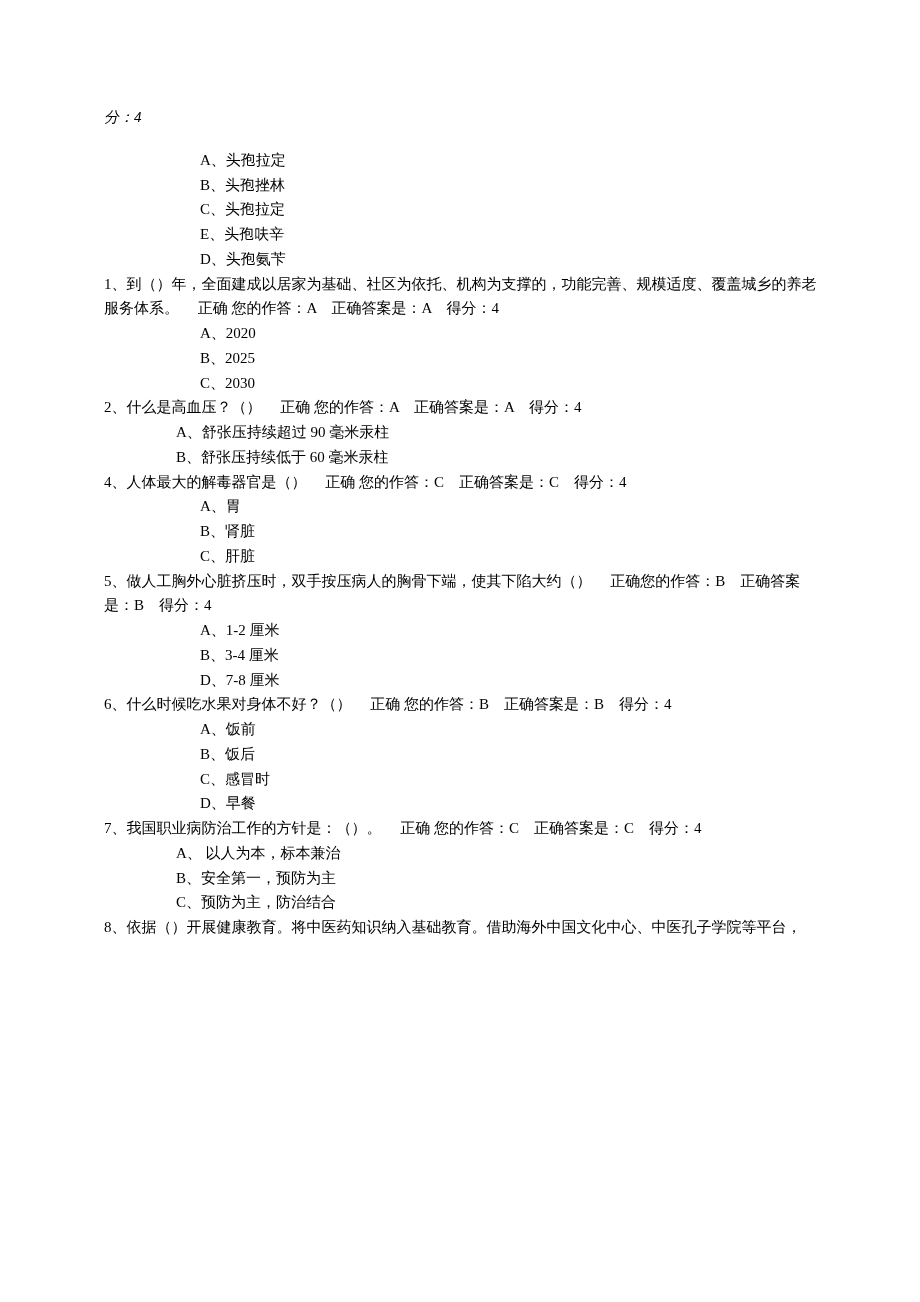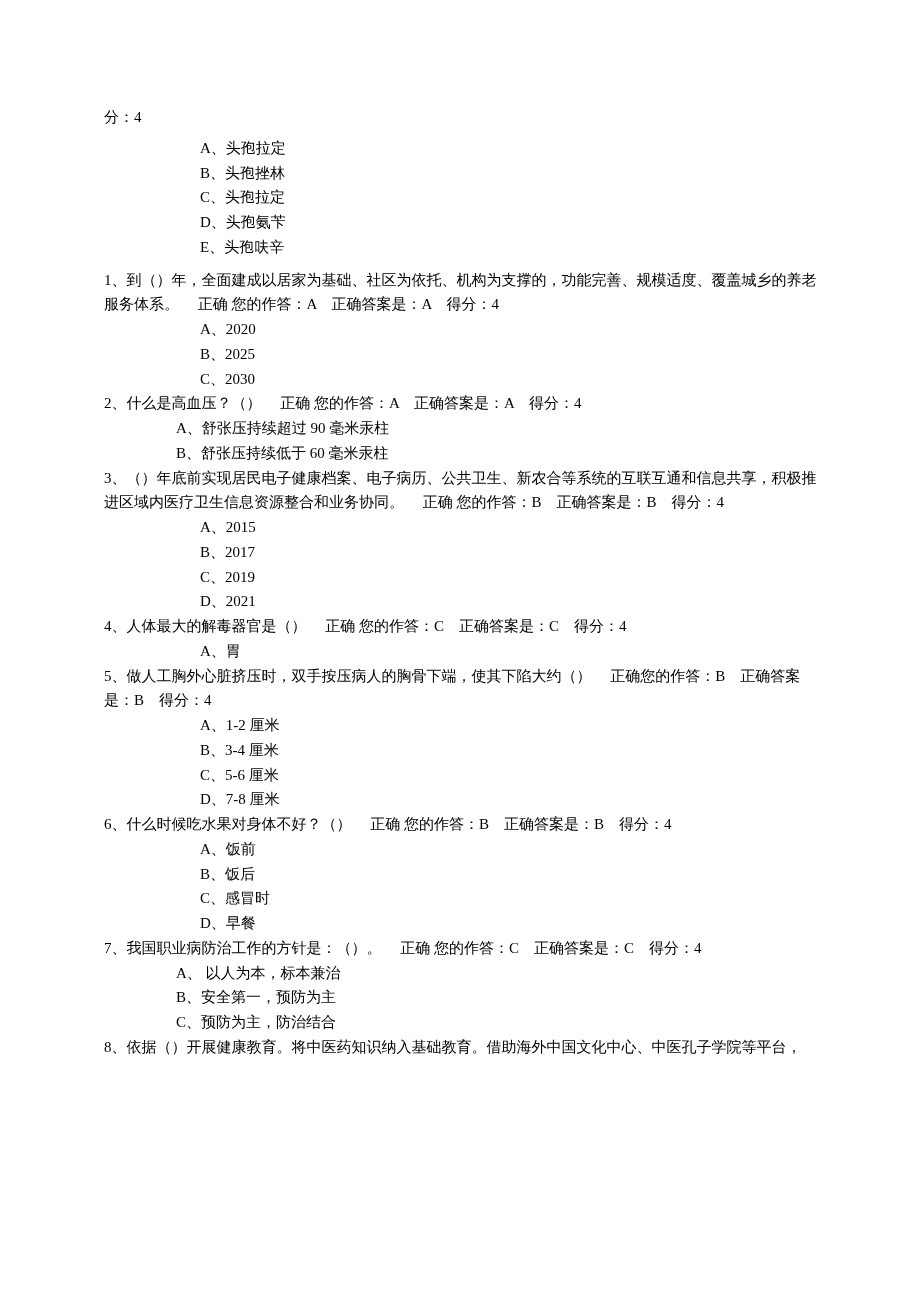--- a/index.html
+++ b/index.html
@@ -5,65 +5,59 @@
     * { margin: 0; padding: 0; box-sizing: border-box; }
     body {
       background: #fff;
       font-family: "SimSun", "宋体", serif;
       font-size: 15px;
       line-height: 1.65;
       color: #000;
       padding: 105px 90px 60px 104px;
       width: 920px;
     }
-    .score-line { margin-bottom: 6px; }
+    .score-line { margin-bottom: 18px; font-style: italic; }
     .option { padding-left: 96px; }
     .option-shallow { padding-left: 72px; font-family: Liberation Serif, serif; }
     .q-block { margin-top: 14px; }
   </style>
 </head>
 <body>
 
 <div>
   <div class="score-line">分：4</div>
   <div class="option">A、头孢拉定</div>
   <div class="option">B、头孢挫林</div>
   <div class="option">C、头孢拉定</div>
+  <div class="option">E、头孢呋辛</div>
   <div class="option">D、头孢氨苄</div>
-  <div class="option">E、头孢呋辛</div>
 </div>
 
 <div id="questions-container">
-    <div class="q-block" style="margin-top: 8px;">
+    <div class="q-block" style="margin-top: 0;">
       <div>1、到（）年，全面建成以居家为基础、社区为依托、机构为支撑的，功能完善、规模适度、覆盖城乡的养老服务体系。　 正确 您的作答：A　正确答案是：A　得分：4</div>
       <div class="option">A、2020</div>
       <div class="option">B、2025</div>
       <div class="option">C、2030</div>
     </div>
     <div class="">
       <div> 2、什么是高血压？（）　 正确 您的作答：A　正确答案是：A　得分：4</div>
       <div class="option-shallow">A、舒张压持续超过 90 毫米汞柱</div>
       <div class="option-shallow">B、舒张压持续低于 60 毫米汞柱</div>
     </div>
     <div class="">
-      <div>3、（）年底前实现居民电子健康档案、电子病历、公共卫生、新农合等系统的互联互通和信息共享，积极推进区域内医疗卫生信息资源整合和业务协同。　 正确 您的作答：B　正确答案是：B　得分：4</div>
-      <div class="option">A、2015</div>
-      <div class="option">B、2017</div>
-      <div class="option">C、2019</div>
-      <div class="option">D、2021</div>
-    </div>
-    <div class="">
       <div> 4、人体最大的解毒器官是（）　 正确 您的作答：C　正确答案是：C　得分：4</div>
       <div class="option">A、胃</div>
+      <div class="option">B、肾脏</div>
+      <div class="option">C、肝脏</div>
     </div>
     <div class="">
       <div>5、做人工胸外心脏挤压时，双手按压病人的胸骨下端，使其下陷大约（）　 正确您的作答：B　正确答案是：B　得分：4</div>
       <div class="option">A、1-2 厘米</div>
       <div class="option">B、3-4 厘米</div>
-      <div class="option">C、5-6 厘米</div>
       <div class="option">D、7-8 厘米</div>
     </div>
     <div class="">
       <div> 6、什么时候吃水果对身体不好？（）　 正确 您的作答：B　正确答案是：B　得分：4</div>
       <div class="option">A、饭前</div>
       <div class="option">B、饭后</div>
       <div class="option">C、感冒时</div>
       <div class="option">D、早餐</div>
     </div>
     <div class="">

